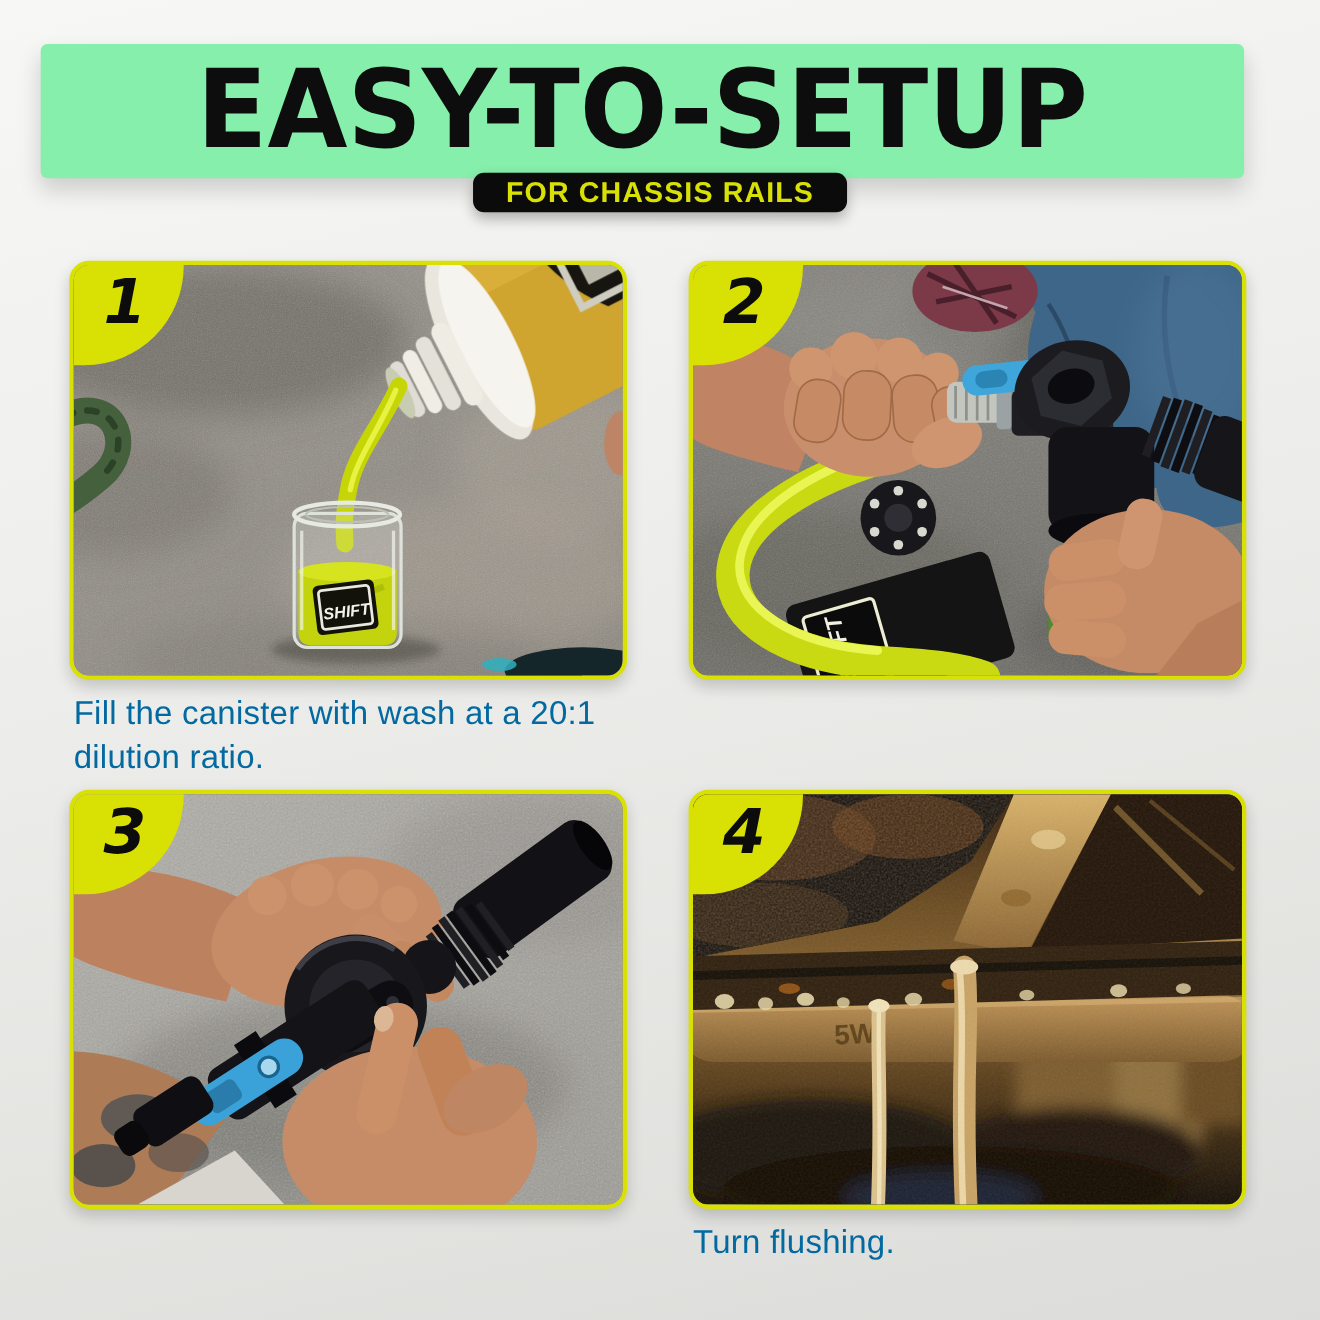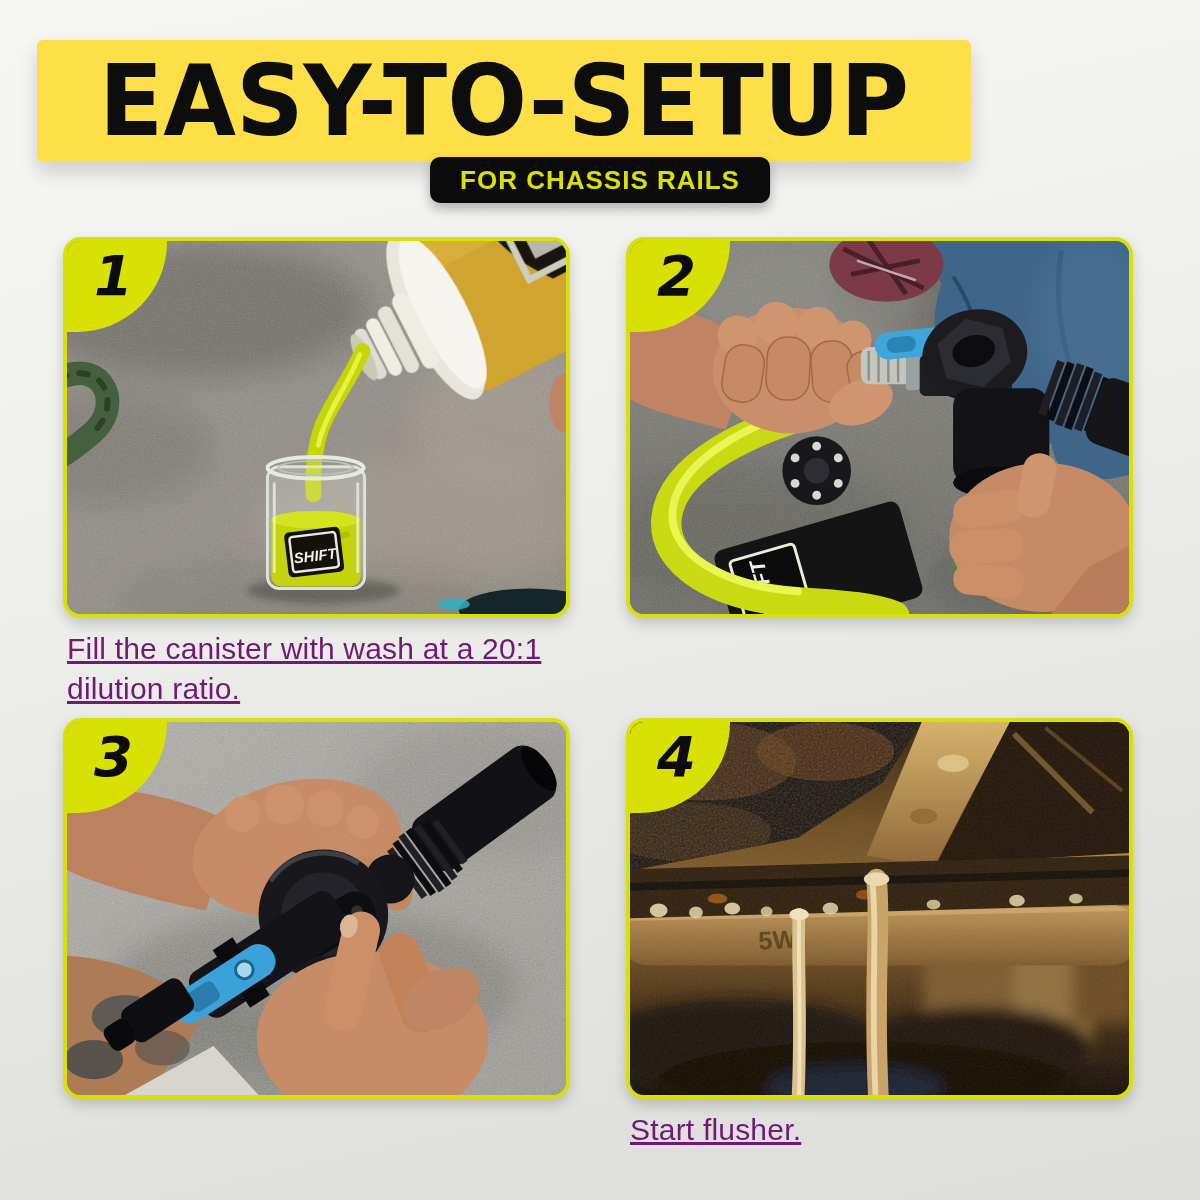--- a/index.html
+++ b/index.html
@@ -6,32 +6,32 @@
   body{
     width:1200px;height:1200px;overflow:hidden;
     background:linear-gradient(168deg,#f7f7f5 0%,#eeeeec 40%,#e4e4e1 75%,#dcdcda 100%);
     font-family:"Liberation Sans",sans-serif;
     -webkit-font-smoothing:antialiased;
   }
   .canvas{position:relative;width:1200px;height:1200px;}
 
   
   .banner{
-    position:absolute;left:37px;top:40px;width:934px;height:122px;
-    background:#fde047;border-radius:6px;
+    position:absolute;left:37px;top:40px;width:1094px;height:122px;
+    background:#86efac;border-radius:6px;
     box-shadow:0 10px 20px rgba(0,0,0,.16);
     display:flex;align-items:center;justify-content:center;
   }
   .title{
     margin:0;font-family:"DejaVu Sans",sans-serif;font-weight:bold;
     font-size:94px;letter-spacing:0px;color:#0d0d0d;line-height:1;
     transform:scaleY(1.05);white-space:nowrap;
   }
   .pill{
-    position:absolute;left:50%;transform:translateX(-50%);top:157px;height:46px;
+    position:absolute;left:50%;transform:translateX(-50%);top:157px;height:36px;
     background:#0b0b0b;border-radius:10px;padding:0 30px;
     display:flex;align-items:center;box-shadow:0 6px 12px rgba(0,0,0,.28);
   }
   .pill span{
     color:#d9e104;font-weight:bold;font-size:26px;letter-spacing:1px;white-space:nowrap;
   }
 
   
   .step{position:absolute;width:540px;}
   .step.s1{left:63px;top:237px;}
@@ -48,21 +48,21 @@
     position:absolute;left:-1px;top:-1px;width:101px;height:92px;
     background:#d9e104;border-radius:12px 0 90px 0;z-index:2;
   }
   .badge b{
     position:absolute;left:28px;top:8px;
     font-family:"DejaVu Sans",sans-serif;font-weight:bold;font-style:italic;
     font-size:56px;color:#0c0c0c;line-height:1;
   }
   .caption{
     margin:11px 0 0 4px;width:536px;
-    font-size:30px;line-height:1.34;color:#701a75;letter-spacing:.2px;text-decoration:underline;
+    font-size:30px;line-height:1.34;color:#0369a1;letter-spacing:.2px;
   }
   text{font-family:"Liberation Sans",sans-serif;}
 </style>
 </head>
 <body>
 
 <div class="canvas">
 
   <div class="banner">
     <h1 class="title">EASY-TO-SETUP</h1>
@@ -450,16 +450,16 @@
           <path d="M252,160 C257,210 248,260 254,384" stroke="#c9a365" stroke-width="21"></path>
           <path d="M248,166 C253,215 246,268 251,382" stroke="#ecd7a6" stroke-width="6"></path>
           <ellipse cx="252" cy="160" rx="13" ry="7" fill="#eedbae" stroke="none"></ellipse>
         </g>
         <rect width="510" height="380" filter="url(#dN)" opacity=".1"></rect>
       </svg>
       <span class="badge">
           <b>4</b>
         </span>
     </figure>
-    <p class="caption">Start flusher.</p>
+    <p class="caption">Turn flushing.</p>
   </section>
 
 </div>
 
 </body></html>

